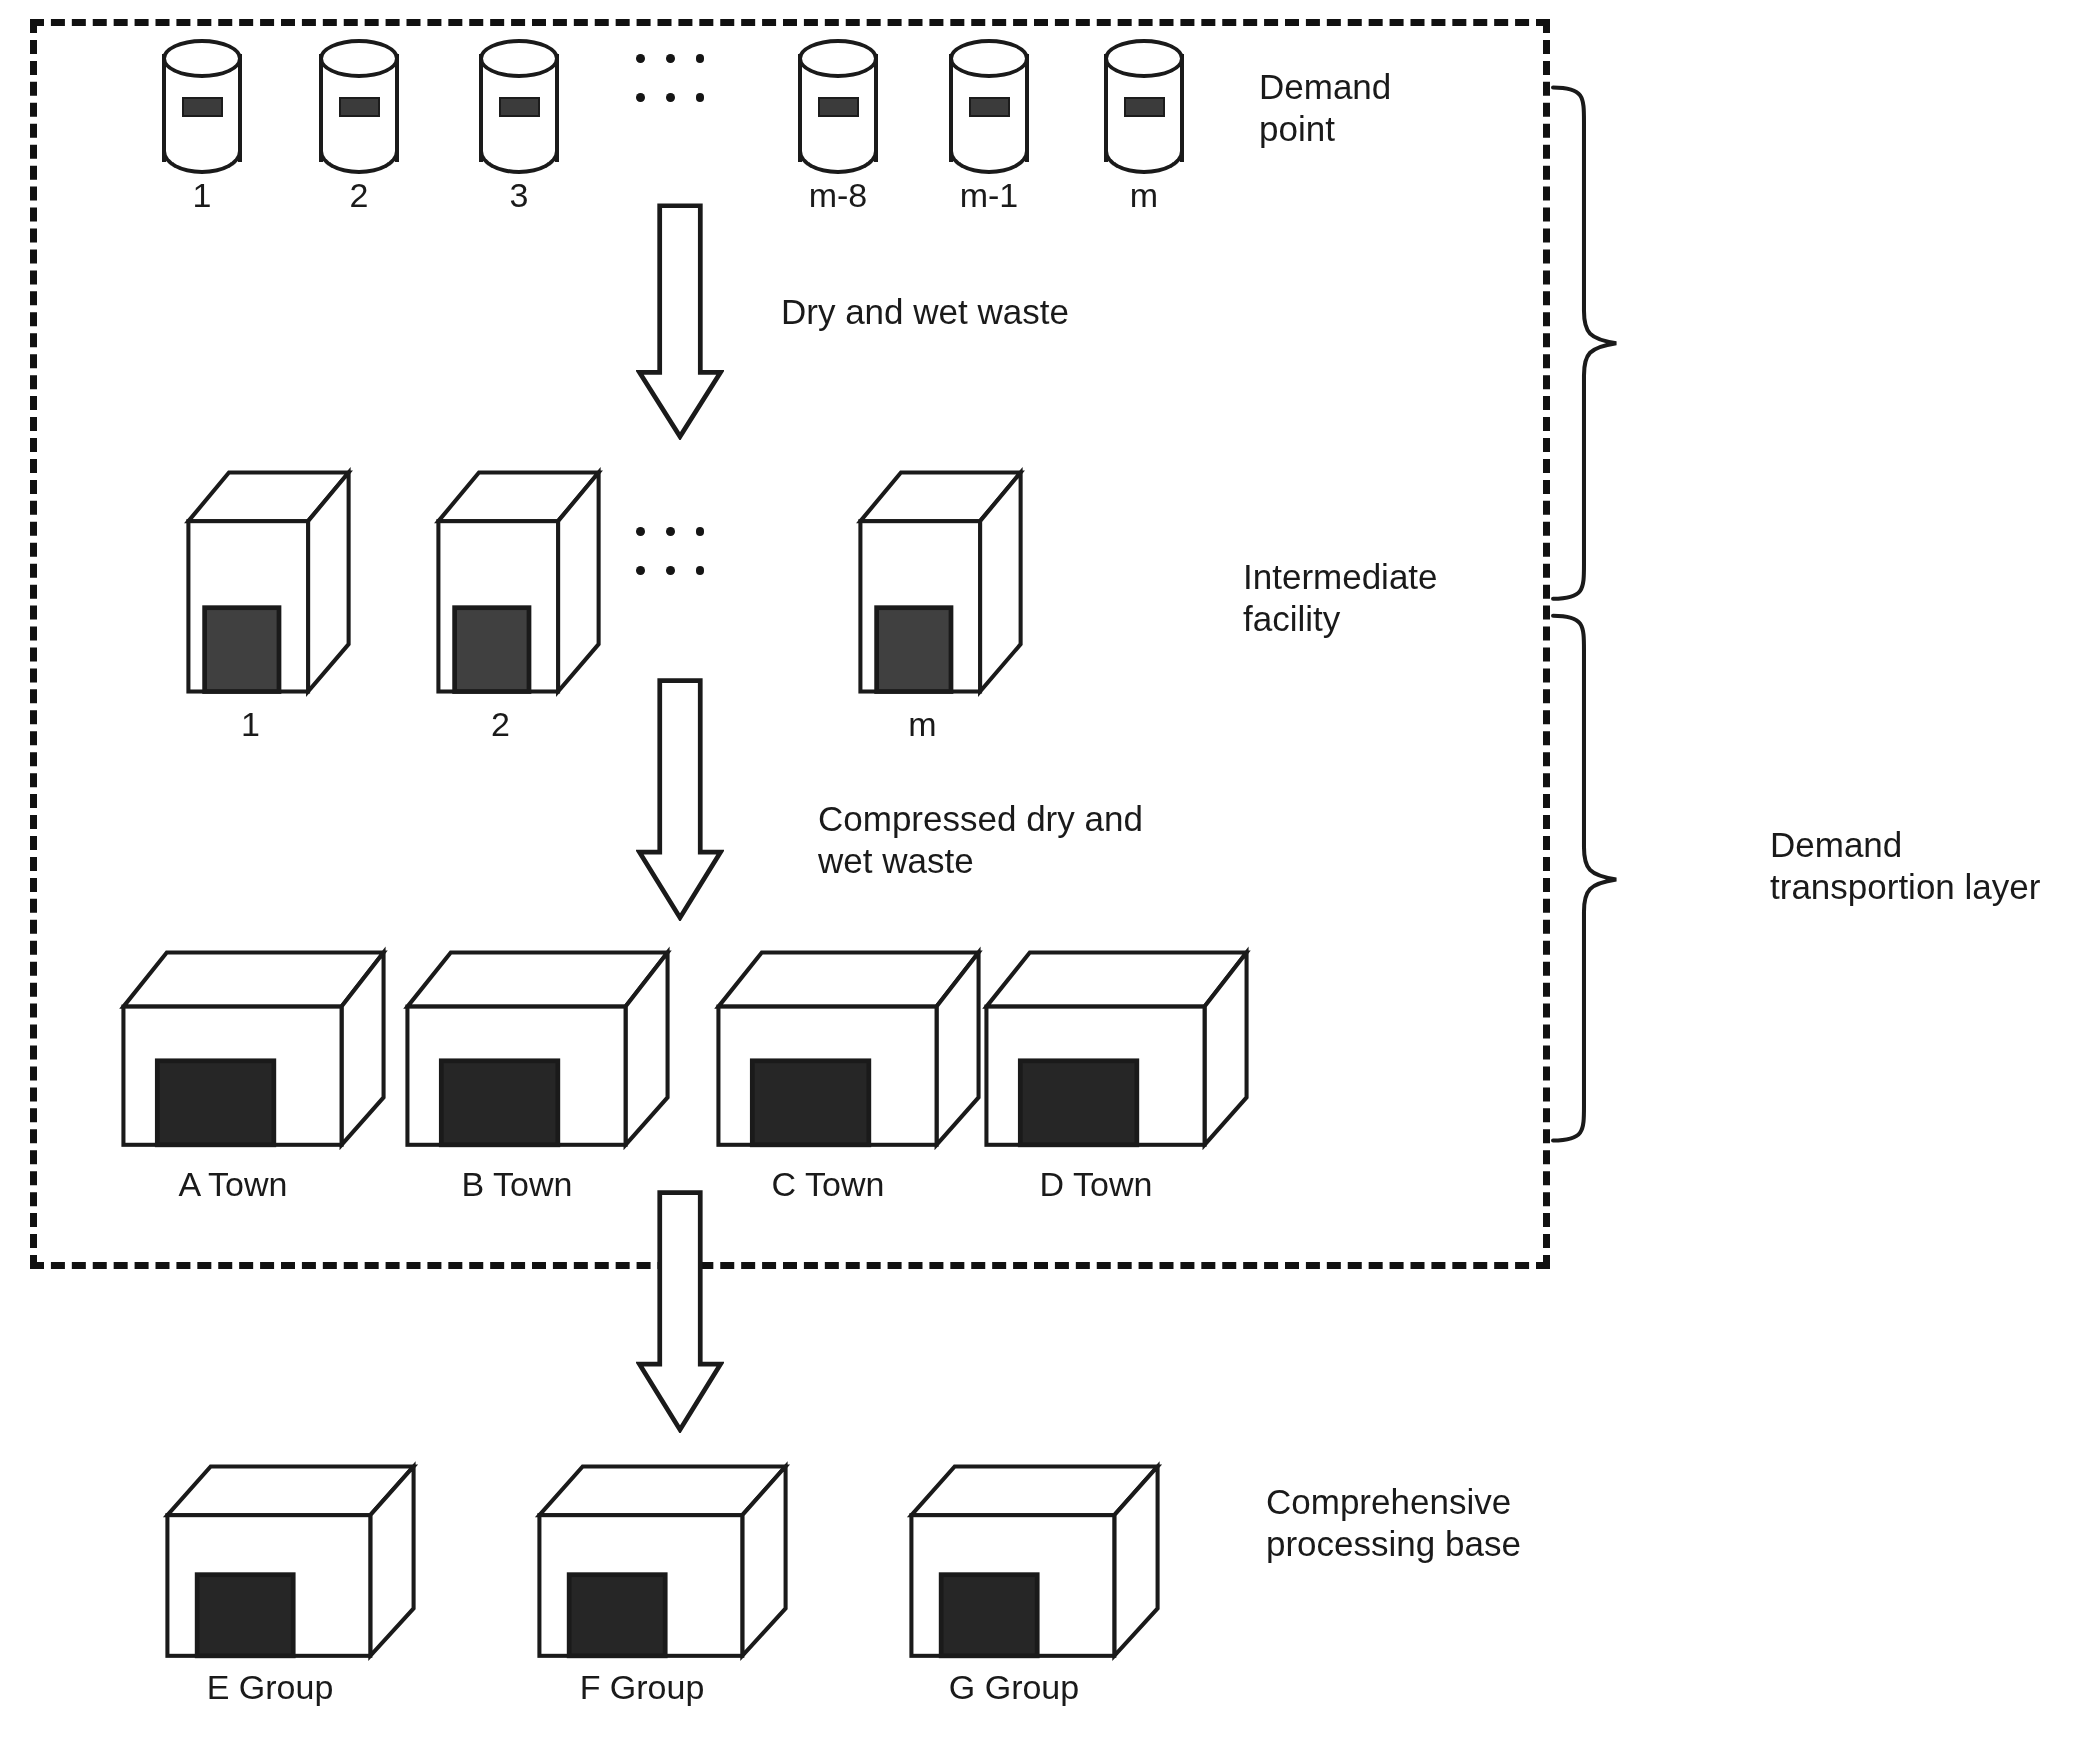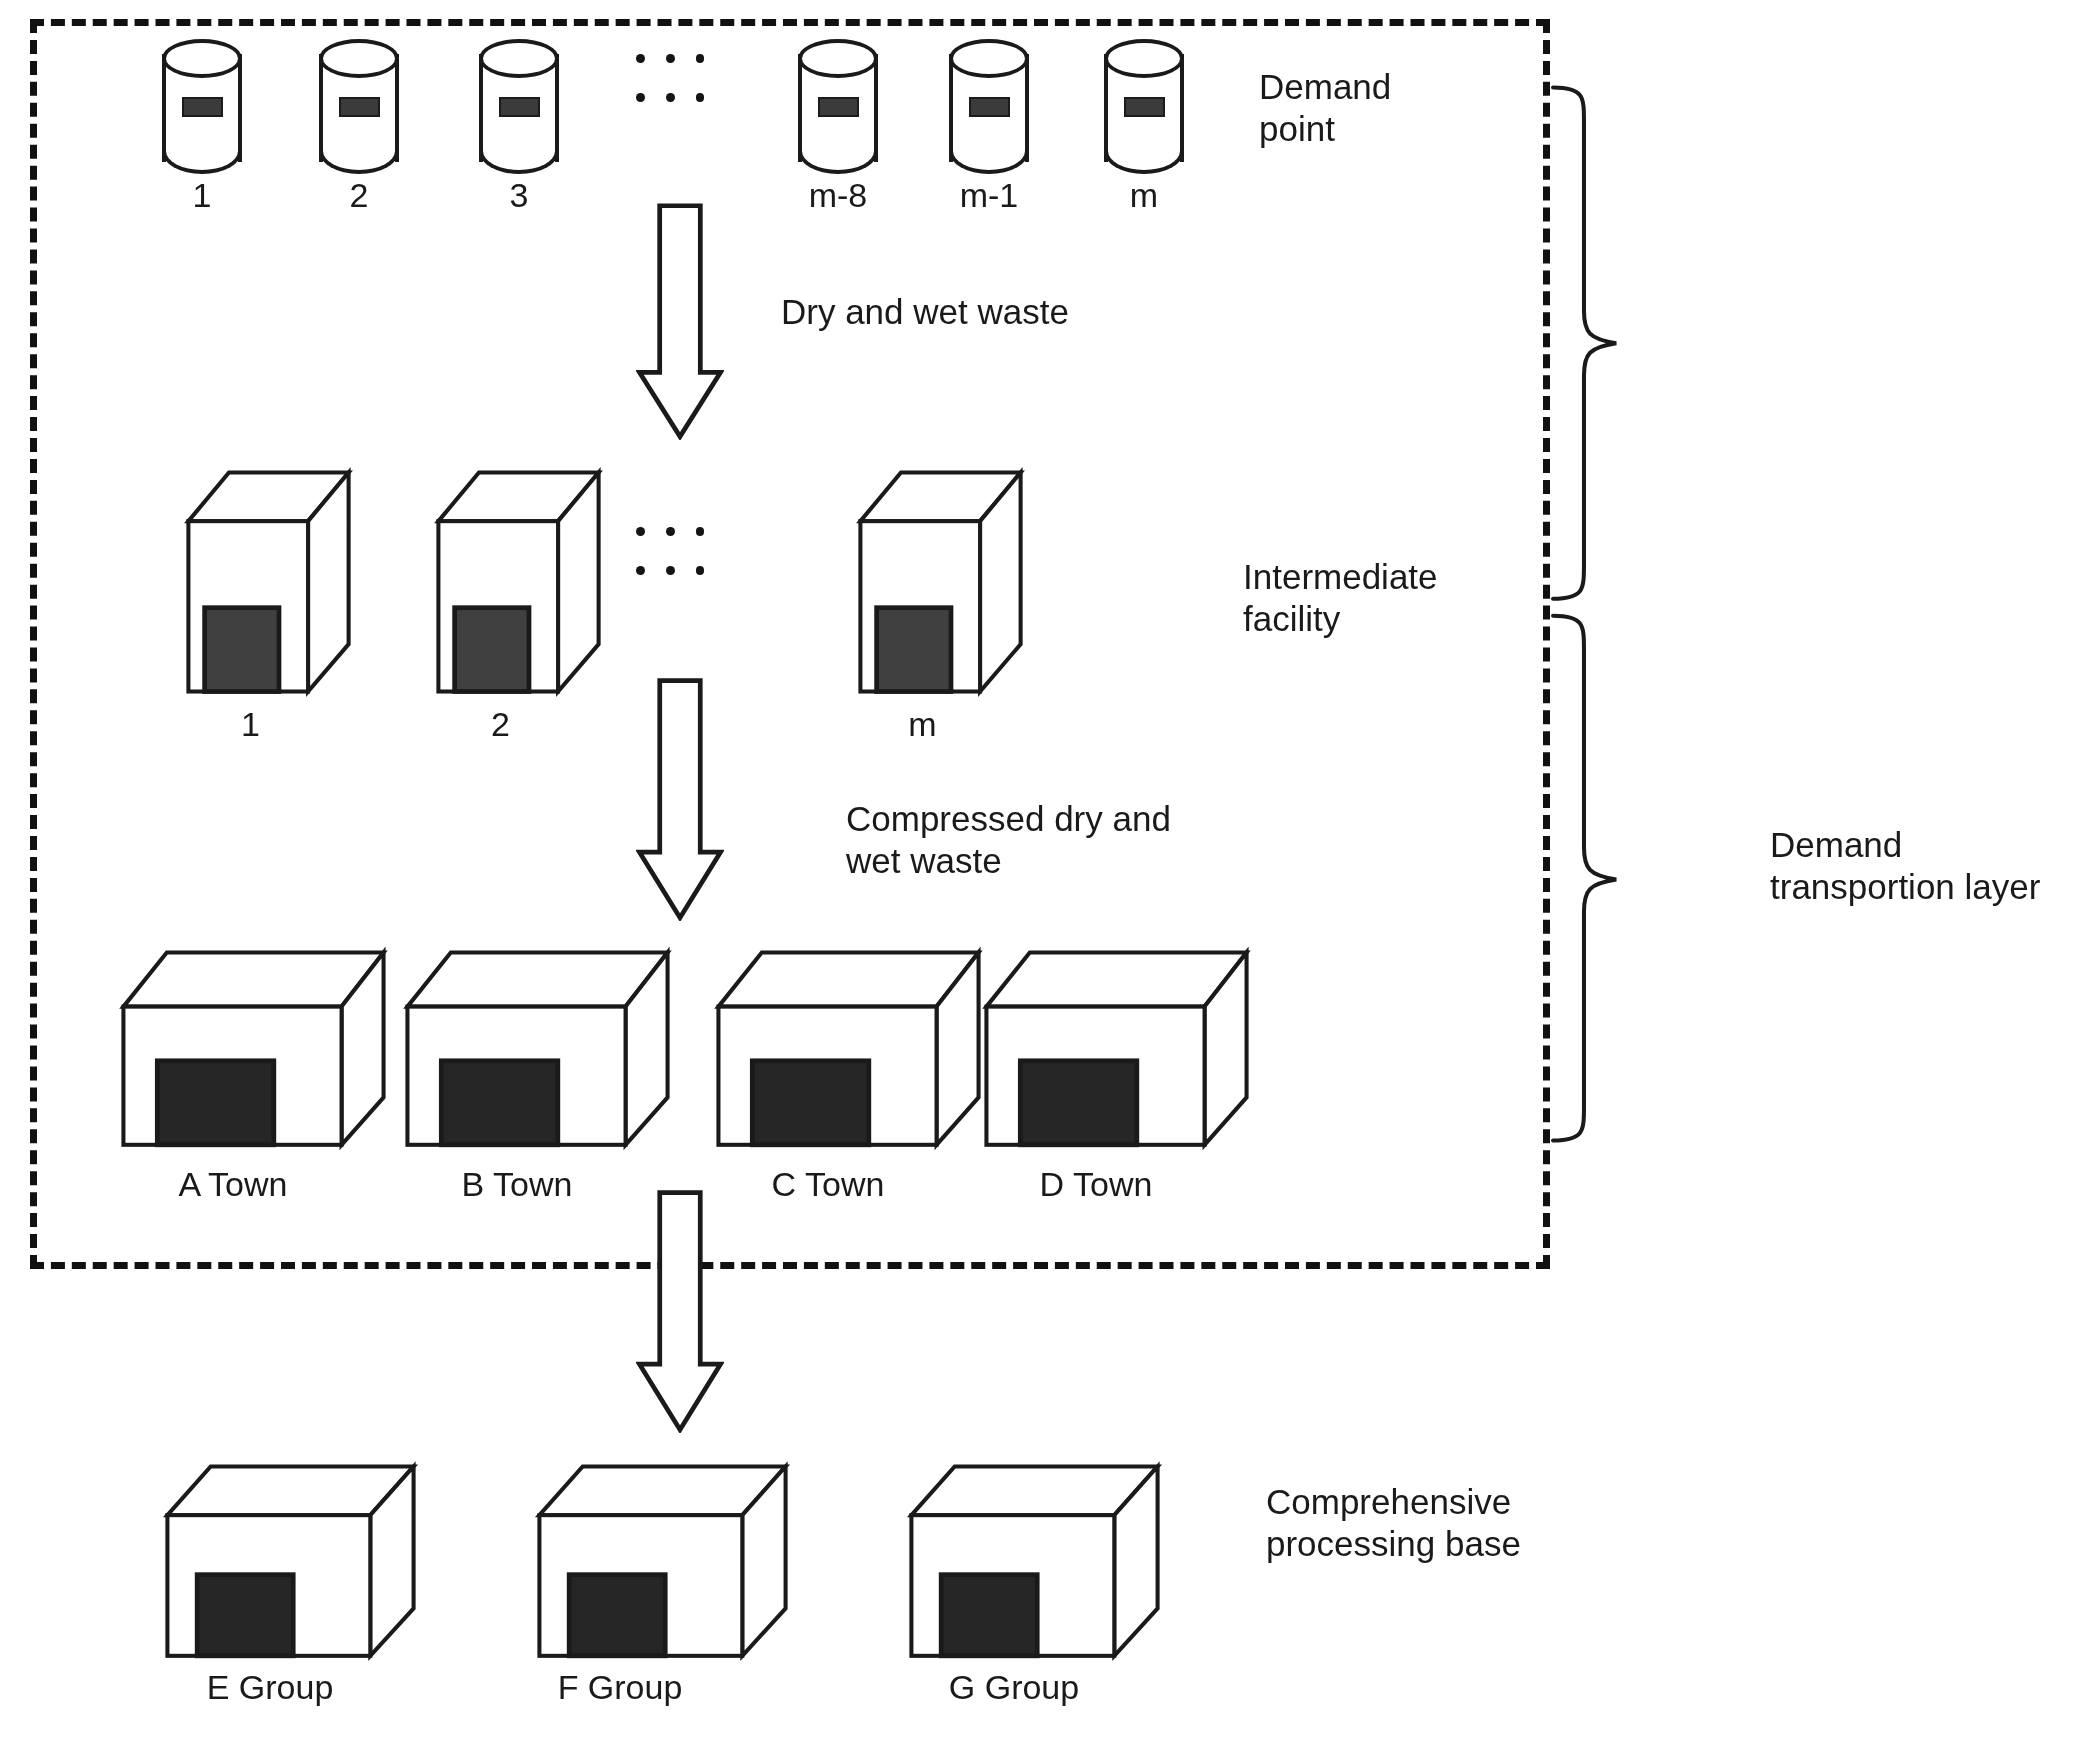--- a/index.html
+++ b/index.html
@@ -225,21 +225,21 @@
   <div class="box-label" style="left:855px; top:707px; width:135px;">m</div>
 
   <div class="txt" style="left:1243px; top:556px;">Intermediate
 facility</div>
 
   <div class="blockarrow" style="left:636px; top:678px;">
     <svg width="88" height="243" viewBox="0 0 130 360">
       <polygon points="35,4 95,4 95,258 125,258 65,355 5,258 35,258" fill="#ffffff" stroke="#1a1a1a" stroke-width="7" stroke-linejoin="miter"></polygon>
     </svg>
   </div>
-  <div class="txt" style="left:818px; top:798px;margin-left:28px;">Compressed dry and
+  <div class="txt" style="left:818px; top:798px;">Compressed dry and
 wet waste</div>
 
   <div class="box3d" style="left:118px; top:947px;">
     <svg width="271" height="210" viewBox="0 0 400 310">
       <polygon points="8,88 72,8 392,8 330,88" fill="#ffffff" stroke="#1a1a1a" stroke-width="6"></polygon>
       <polygon points="330,88 392,8 392,222 330,292" fill="#ffffff" stroke="#1a1a1a" stroke-width="6"></polygon>
       <rect x="8" y="88" width="322" height="204" fill="#ffffff" stroke="#1a1a1a" stroke-width="6"></rect>
       <rect x="58" y="168" width="172" height="124" fill="#262626" stroke="#1a1a1a" stroke-width="7"></rect>
     </svg>
   </div>
@@ -292,21 +292,21 @@
   <div class="box-label" style="left:162px; top:1670px; width:216px;">E Group</div>
 
   <div class="box3d" style="left:534px; top:1461px;">
     <svg width="257" height="203" viewBox="0 0 380 300">
       <polygon points="8,80 72,8 372,8 308,80" fill="#ffffff" stroke="#1a1a1a" stroke-width="6"></polygon>
       <polygon points="308,80 372,8 372,218 308,288" fill="#ffffff" stroke="#1a1a1a" stroke-width="6"></polygon>
       <rect x="8" y="80" width="300" height="208" fill="#ffffff" stroke="#1a1a1a" stroke-width="6"></rect>
       <rect x="52" y="168" width="142" height="120" fill="#262626" stroke="#1a1a1a" stroke-width="7"></rect>
     </svg>
   </div>
-  <div class="box-label" style="left:512px; top:1670px; width:216px;">F Group</div>
+  <div class="box-label" style="left:534px; top:1670px; width:216px;">F Group</div>
 
   <div class="box3d" style="left:906px; top:1461px;">
     <svg width="257" height="203" viewBox="0 0 380 300">
       <polygon points="8,80 72,8 372,8 308,80" fill="#ffffff" stroke="#1a1a1a" stroke-width="6"></polygon>
       <polygon points="308,80 372,8 372,218 308,288" fill="#ffffff" stroke="#1a1a1a" stroke-width="6"></polygon>
       <rect x="8" y="80" width="300" height="208" fill="#ffffff" stroke="#1a1a1a" stroke-width="6"></rect>
       <rect x="52" y="168" width="142" height="120" fill="#262626" stroke="#1a1a1a" stroke-width="7"></rect>
     </svg>
   </div>
   <div class="box-label" style="left:906px; top:1670px; width:216px;">G Group</div>

